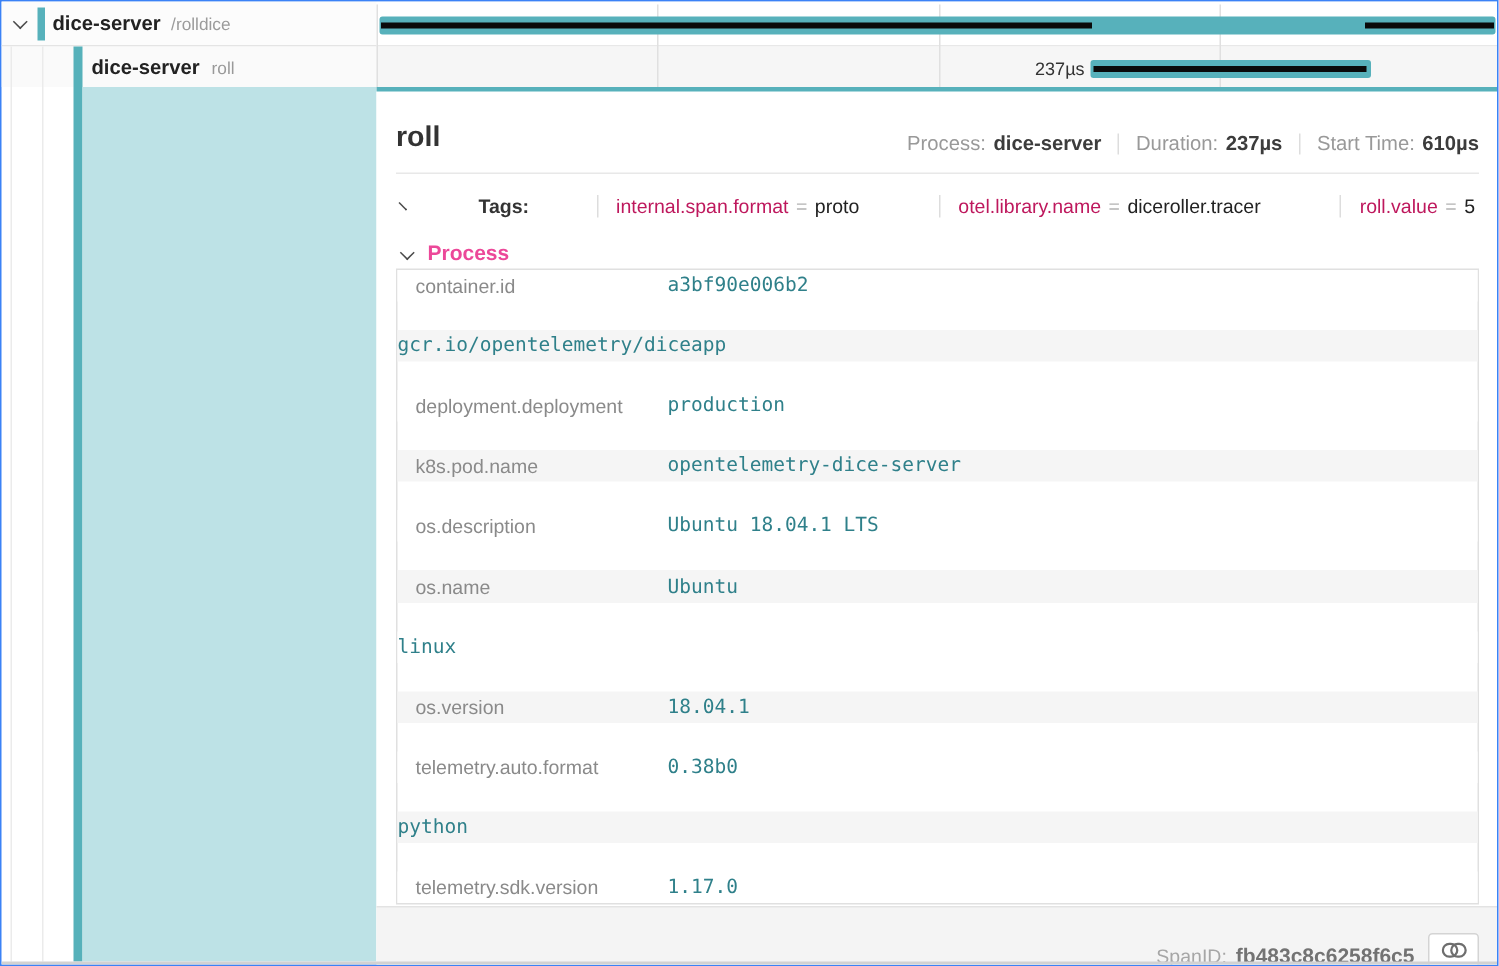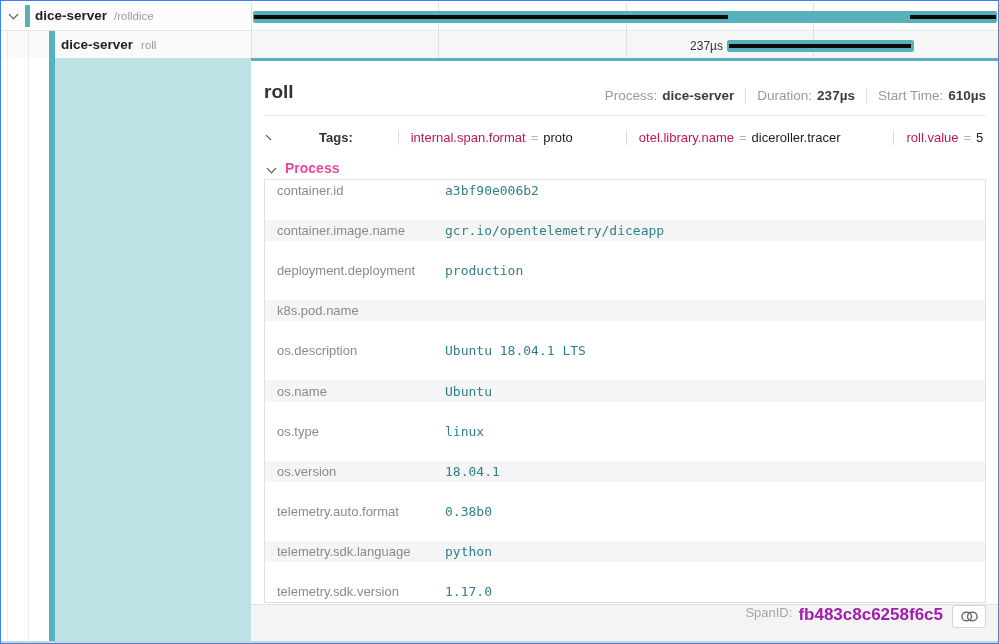--- a/index.html
+++ b/index.html
@@ -92,24 +92,24 @@
   .kv-key {
     width:180px; padding-left:12px; font-size:13px; color:#8a8a8a; flex-shrink:0;
   }
   .kv-val {
     font-family:"DejaVu Sans Mono", monospace; font-size:13px; color:#2f808a; white-space:nowrap;
   }
 
   .detail-footer {
     position:absolute; left:0; right:0; top:543px; height:41px;
     background:#f4f4f4; border-top:1px solid #e3e3e3;
-    display:flex; align-items:flex-start; justify-content:flex-end; padding-right:14px;padding-left:20px;
+    display:flex; align-items:flex-end; justify-content:flex-end; padding-right:14px;padding-left:20px;
   }
   .spanid-label { font-size:13px; color:#a6a6a6; margin-right:6px; }
-  .spanid-value { font-size:17px; font-weight:600; color:#a21caf; margin-right:9px; }
+  .spanid-value { font-size:14px; font-weight:600; color:#737373; margin-right:9px; }
   .link-button {
     width:34px; height:23px; background:#fff; border:1px solid #d4d4d4; border-radius:3px;
     display:flex; align-items:center; justify-content:center; cursor:pointer;
   }
 
   .bottom-frame { position:absolute; left:0; top:640px; width:100%; height:4px; background:#d2d2d2; }
 </style>
 </head>
 <body>
 
@@ -196,52 +196,50 @@
       <span class="process-chev chev chev-down"></span>
       <span>Process</span>
     </div>
 
     <div class="kv-table">
       <div class="kv-row">
         <div class="kv-key">container.id</div>
         <div class="kv-val">a3bf90e006b2</div>
       </div>
       <div class="kv-row">
-        <div class="kv-key">container.image.name</div>
         <div class="kv-val">gcr.io/opentelemetry/diceapp</div>
       </div>
       <div class="kv-row">
         <div class="kv-key">deployment.deployment</div>
         <div class="kv-val">production</div>
       </div>
       <div class="kv-row">
         <div class="kv-key">k8s.pod.name</div>
+        <div class="kv-val">opentelemetry-dice-server</div>
       </div>
       <div class="kv-row">
         <div class="kv-key">os.description</div>
         <div class="kv-val">Ubuntu 18.04.1 LTS</div>
       </div>
       <div class="kv-row">
         <div class="kv-key">os.name</div>
         <div class="kv-val">Ubuntu</div>
       </div>
       <div class="kv-row">
-        <div class="kv-key">os.type</div>
         <div class="kv-val">linux</div>
       </div>
       <div class="kv-row">
         <div class="kv-key">os.version</div>
         <div class="kv-val">18.04.1</div>
       </div>
       <div class="kv-row">
         <div class="kv-key">telemetry.auto.format</div>
         <div class="kv-val">0.38b0</div>
       </div>
       <div class="kv-row">
-        <div class="kv-key">telemetry.sdk.language</div>
         <div class="kv-val">python</div>
       </div>
       <div class="kv-row">
         <div class="kv-key">telemetry.sdk.version</div>
         <div class="kv-val">1.17.0</div>
       </div>
     </div>
 
     <div class="detail-footer">
       <span class="spanid-label">SpanID:</span>

